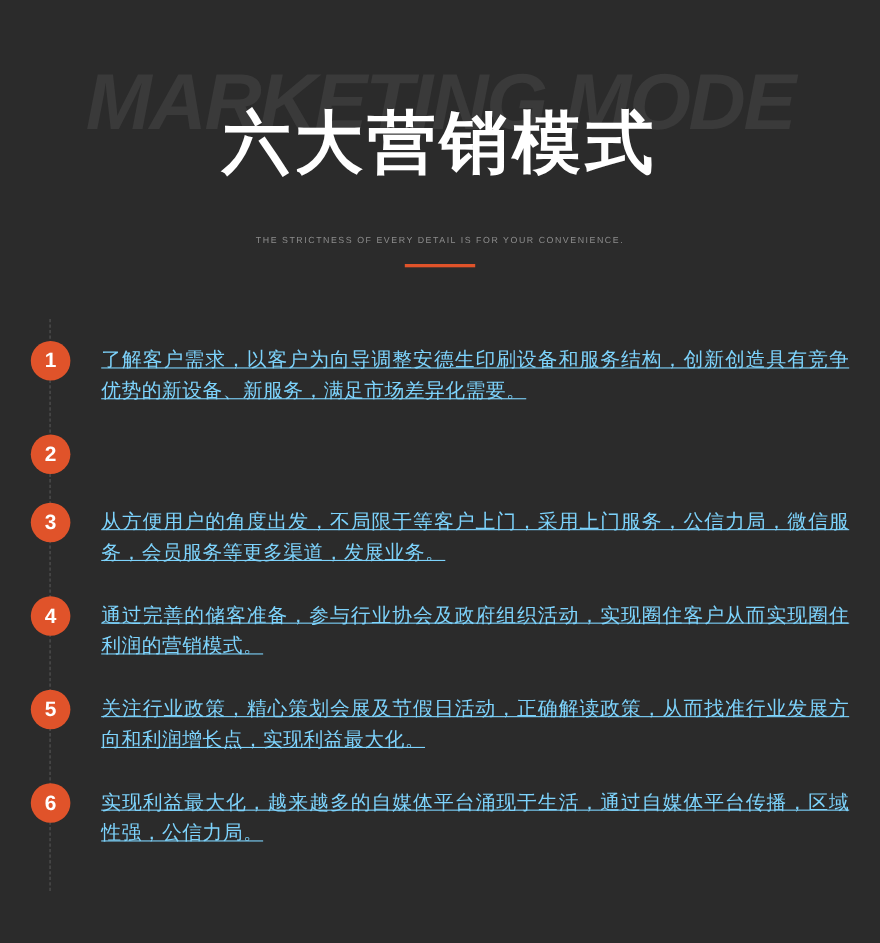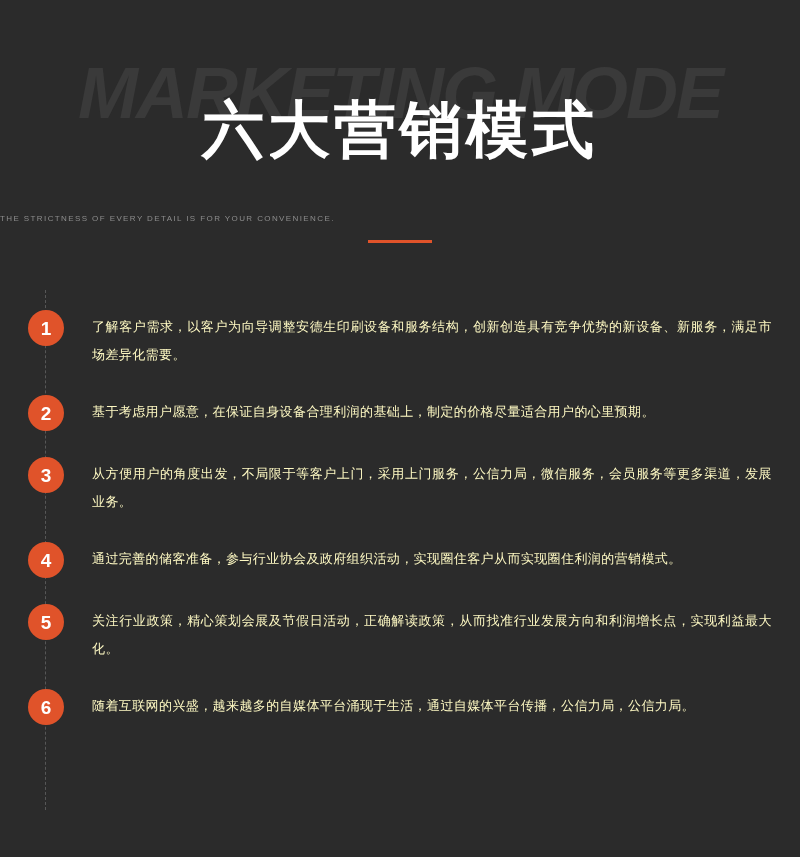--- a/index.html
+++ b/index.html
@@ -53,20 +53,21 @@
     font-weight: 700;
     color: #ffffff;
     letter-spacing: 4px;
     white-space: nowrap;
   }
   .subtitle-en {
     position: absolute;
     top: 214px;
     left: 0;
     width: 800px;
+    text-align: center;
     font-size: 8px;
     letter-spacing: 1.4px;
     color: #8d8d8d;
     font-weight: 400;
   }
   .accent-rule {
     position: absolute;
     top: 240px;
     left: 50%;
     margin-left: -32px;
@@ -110,26 +111,27 @@
     font-size: 19px;
     font-weight: 700;
     display: flex;
     align-items: center;
     justify-content: center;
     line-height: 1;
     font-family: "Liberation Sans", sans-serif;
   }
   .item-text {
     flex: 1 1 auto;
-    color: #fef9c3;
-    font-size: 13px;
+    color: #7dd3fc;
+    font-size: 18px;
     line-height: 28px;
     letter-spacing: 0.4px;
     padding-top: 3px;
     text-align: justify;
+    text-decoration: underline;
   }
 
   
   .item.i1 { margin-top: 12px; }
   .item.i2 { margin-top: 22px; }
   .item.i3 { margin-top: 22px; }
   .item.i4 { margin-top: 22px; }
   .item.i5 { margin-top: 22px; }
   .item.i6 { margin-top: 22px; }
 </style>
@@ -152,21 +154,20 @@
       <div class="num-wrap">
         <div class="num">1</div>
       </div>
       <div class="item-text">了解客户需求，以客户为向导调整安德生印刷设备和服务结构，创新创造具有竞争优势的新设备、新服务，满足市场差异化需要。</div>
     </div>
 
     <div class="item i2">
       <div class="num-wrap">
         <div class="num">2</div>
       </div>
-      <div class="item-text">基于考虑用户愿意，在保证自身设备合理利润的基础上，制定的价格尽量适合用户的心里预期。</div>
     </div>
 
     <div class="item i3">
       <div class="num-wrap">
         <div class="num">3</div>
       </div>
       <div class="item-text">从方便用户的角度出发，不局限于等客户上门，采用上门服务，公信力局，微信服务，会员服务等更多渠道，发展业务。</div>
     </div>
 
     <div class="item i4">
@@ -180,17 +181,17 @@
       <div class="num-wrap">
         <div class="num">5</div>
       </div>
       <div class="item-text">关注行业政策，精心策划会展及节假日活动，正确解读政策，从而找准行业发展方向和利润增长点，实现利益最大化。</div>
     </div>
 
     <div class="item i6">
       <div class="num-wrap">
         <div class="num">6</div>
       </div>
-      <div class="item-text">随着互联网的兴盛，越来越多的自媒体平台涌现于生活，通过自媒体平台传播，公信力局，公信力局。</div>
+      <div class="item-text">实现利益最大化，越来越多的自媒体平台涌现于生活，通过自媒体平台传播，区域性强，公信力局。</div>
     </div>
 
   </div>
 </div>
 
 </body></html>

